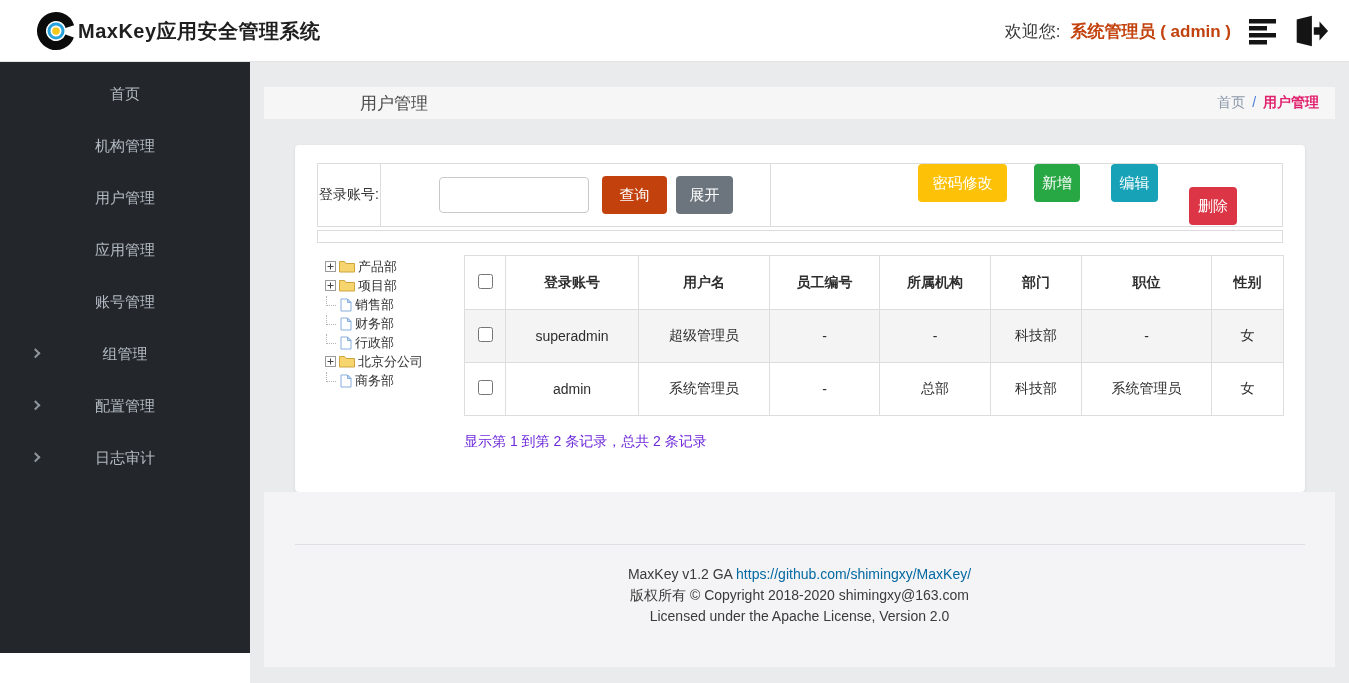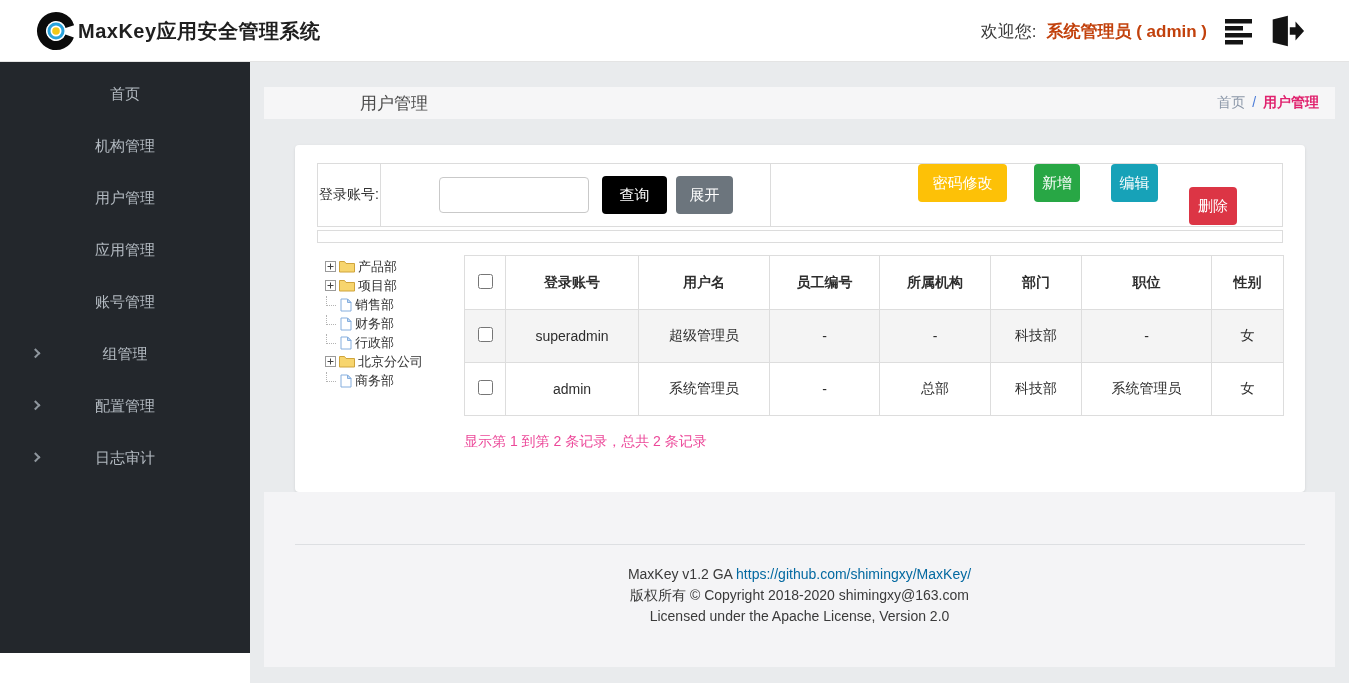--- a/index.html
+++ b/index.html
@@ -13,21 +13,21 @@
   .top-header {
     position:absolute; left:0; top:0; width:1349px; height:62px;
     background:#fff; border-bottom:1px solid #e4e4e4; z-index:5;
   }
   .logo-wrap { position:absolute; left:36px; top:11px; width:40px; height:40px; }
   .app-title {
     position:absolute; left:78px; top:0; height:54px; line-height:62px;
     font-size:20px; font-weight:bold; color:#1f1f1f; letter-spacing:0.5px;
   }
   .header-right {
-    position:absolute; right:44px; top:0; height:62px;
+    position:absolute; right:20px; top:0; height:62px;
     display:flex; align-items:center; gap:10px;
   }
   .welcome-label { font-size:17px; color:#3a3a3a; }
   .user-display  { font-size:17px; font-weight:bold; color:#c2410c; margin-right:8px; }
   .hicon { display:inline-flex; align-items:center; }
 
   
   .sidebar {
     position:absolute; left:0; top:62px; width:250px; height:591px;
     background:#23272c; padding-top:6px;
@@ -76,21 +76,21 @@
     align-items:center; padding-left:58px; gap:0;
   }
   .search-input {
     width:150px; height:36px; border:1px solid #c9c9c9; border-radius:4px;
     font-size:14px; padding:0 8px; outline:none; background:#fff;
   }
   .btn {
     border:none; border-radius:4px; color:#fff; font-size:15px;
     height:38px; cursor:pointer; font-family:inherit;
   }
-  .btn-query  { width:65px; background:#000000; margin-left:13px; }
+  .btn-query  { width:65px; background:#c2410c; margin-left:13px; }
   .btn-expand { width:57px; background:#6c757d; margin-left:9px; }
   .tb-right-cell {
     flex:1; display:flex; align-items:flex-start; justify-content:flex-end;
     padding-right:45px;
   }
   .btn-password { width:89px; background:#fdc107; }
   .btn-add  { width:46px; background:#28a745; margin-left:27px; }
   .btn-edit { width:47px; background:#17a2b8; margin-left:31px; }
   .btn-del  { width:48px; background:#dc3545; margin-left:31px;margin-top:23px; }
 
@@ -118,21 +118,21 @@
   .user-table th, .user-table td {
     border:1px solid #dddddd; text-align:center; font-size:14px; color:#2e2e2e;
     overflow:hidden; white-space:nowrap;
   }
   .user-table th { height:54px; font-weight:bold; }
   .user-table td { height:53px; font-weight:normal; }
   .user-table tr.striped td { background:#f4f4f4; }
   .user-table input[type=checkbox] { width:15px; height:15px; margin:0; }
 
   .record-summary {
-    position:absolute; left:169px; top:288px; font-size:14px; color:#ec4899;
+    position:absolute; left:169px; top:288px; font-size:14px; color:#6d28d9;
   }
 
   
   .footer-block {
     position:absolute; left:14px; top:430px; width:1071px; height:175px;
     background:#f4f4f6;
   }
   .footer-hr { position:absolute; left:31px; top:52px; width:1010px; height:1px; background:#dddfe2; }
   .footer-text {
     position:absolute; left:0; top:72px; width:100%; text-align:center;

